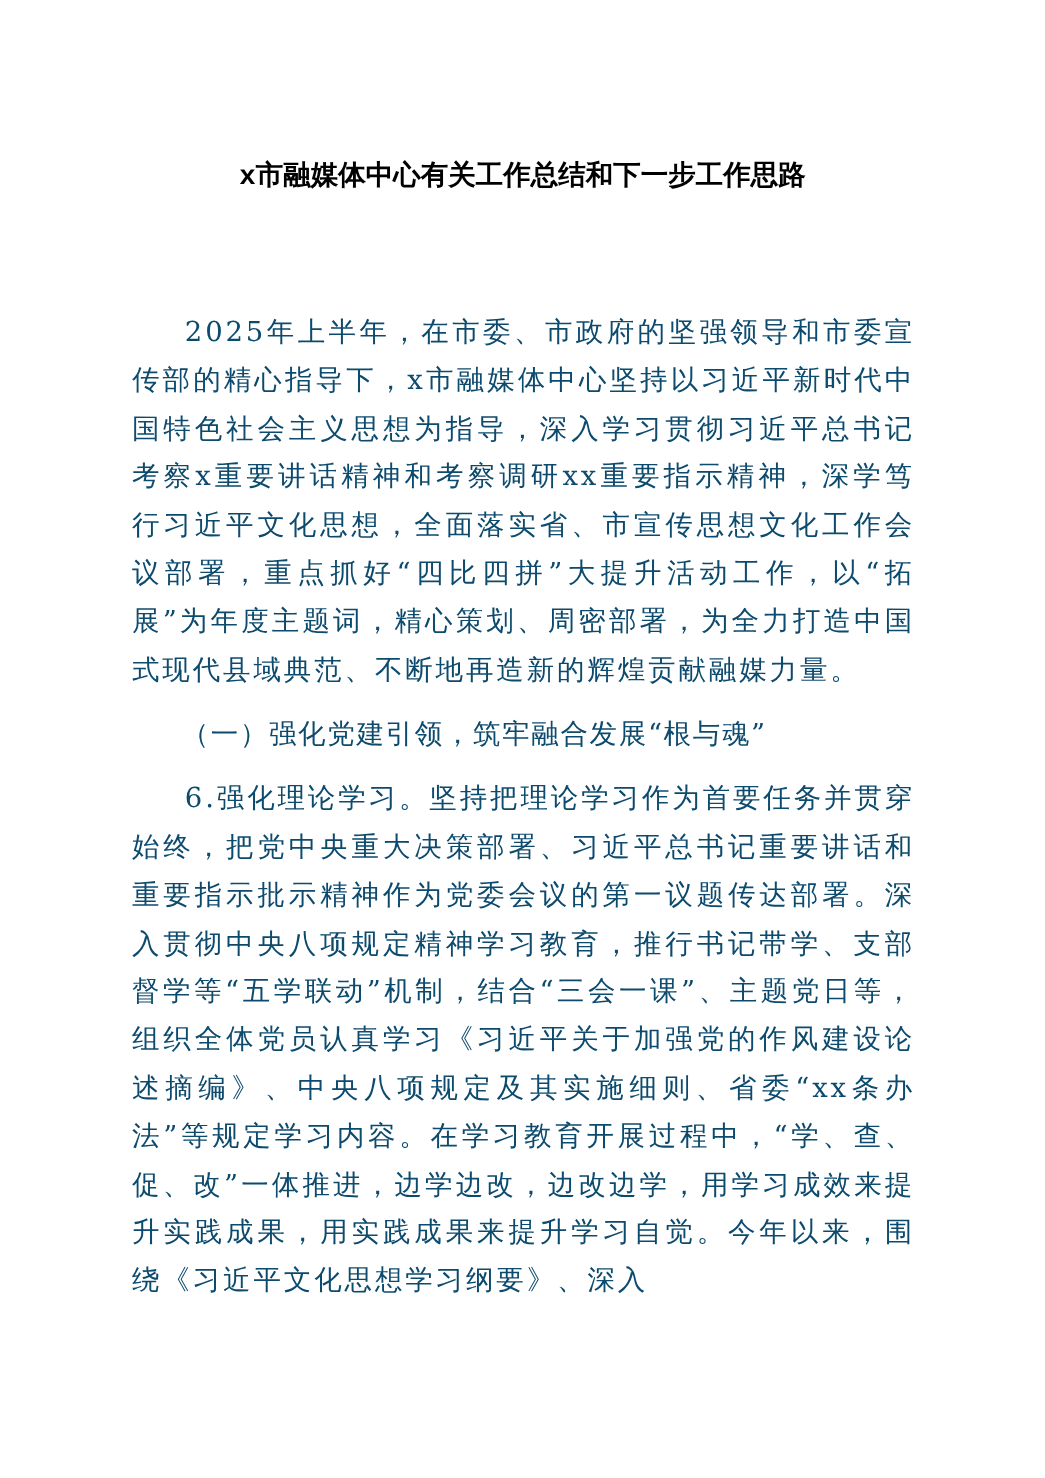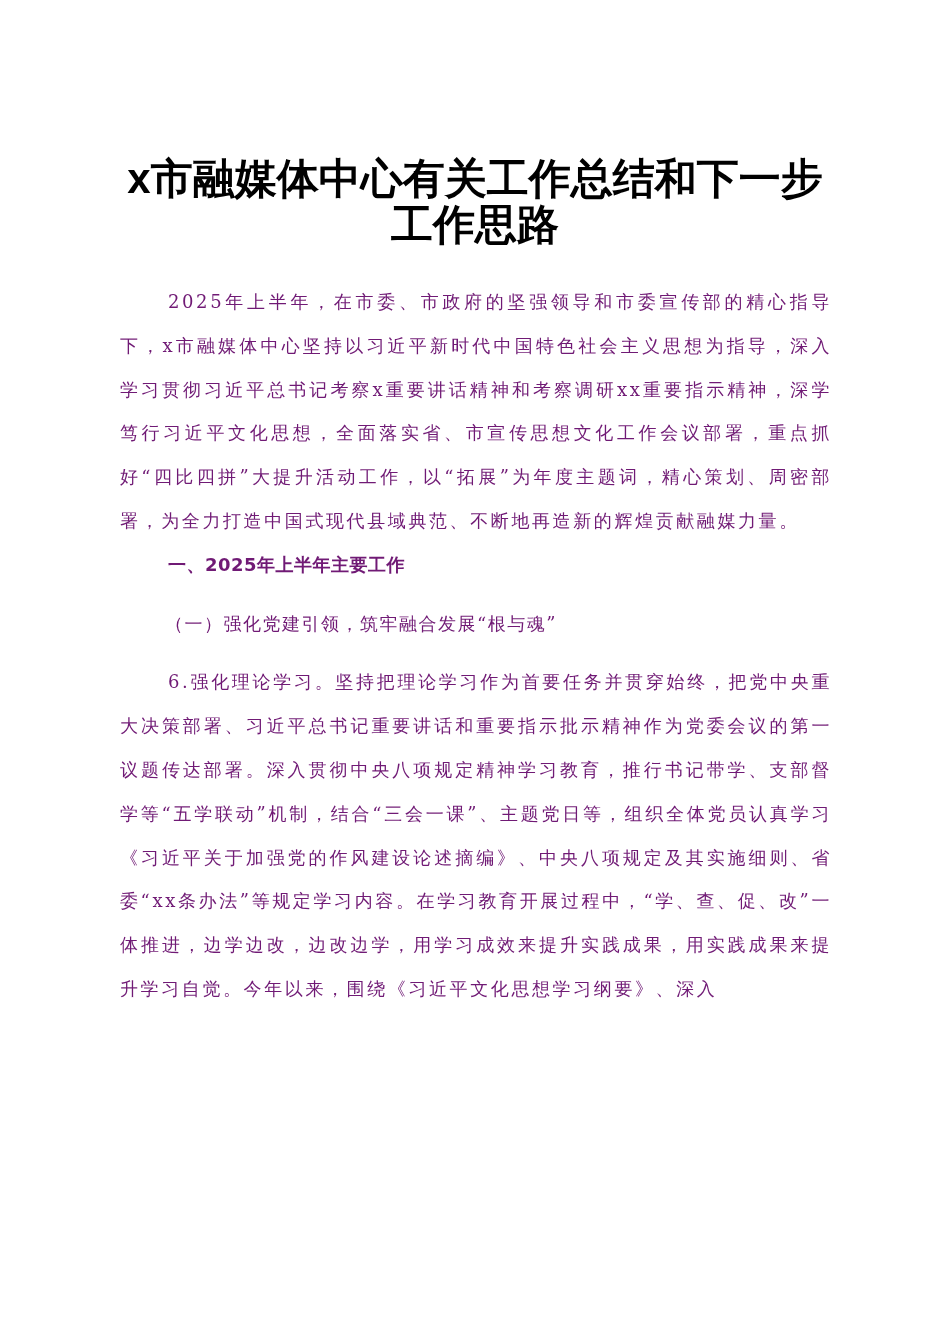--- a/index.html
+++ b/index.html
@@ -1,36 +1,35 @@
 <!DOCTYPE html>
 <html><head>
   <meta charset="utf-8">
   <style>
     html, body { margin: 0; padding: 0; background: #ffffff; }
     body { width: 950px; height: 1344px; position: relative; overflow: hidden; color: #111; }
     .page { position: absolute; left: 0; top: 0; width: 950px; height: 1344px; background: #fff; }
     .title {
-      position: absolute; left: 110px; top: 156px; width: 730px;
-      text-align: center; font-family: Liberation Sans, sans-serif;
-      font-weight: bold; font-size: 42px; line-height: 46px; color: #000; letter-spacing: 0px;
+      position: absolute; left: 110px; top: 138px; width: 730px;
+      text-align: center; font-family: Liberation Mono, monospace;
+      font-weight: bold; font-size: 25px; line-height: 46px; color: #000; letter-spacing: 0px;
     }
     .body {
       position: absolute; left: 120px; top: 280px; width: 712px;
       font-family: "DejaVu Serif", "Liberation Serif", serif;
-      font-size: 18px; line-height: 43.8px; color: #701a75;
+      font-size: 25px; line-height: 43.8px; color: #0c4a6e;
     }
     .para { margin: 0; text-indent: 48px; text-align: justify; text-align-last: left; letter-spacing: 2.6px; }
     .h1 { margin: 0; text-indent: 48px; font-family: "DejaVu Sans", "Liberation Sans", sans-serif; font-weight: bold; letter-spacing: 0.5px; }
     .h2 { margin: 15px; text-indent: 30px; letter-spacing: 1.5px; }
   </style>
 </head>
 <body>
 
 <div class="page">
   <div class="title">x市融媒体中心有关工作总结和下一步工作思路</div>
 
   <div class="body">
     <p class="para">2025年上半年，在市委、市政府的坚强领导和市委宣传部的精心指导下，x市融媒体中心坚持以习近平新时代中国特色社会主义思想为指导，深入学习贯彻习近平总书记考察x重要讲话精神和考察调研xx重要指示精神，深学笃行习近平文化思想，全面落实省、市宣传思想文化工作会议部署，重点抓好“四比四拼”大提升活动工作，以“拓展”为年度主题词，精心策划、周密部署，为全力打造中国式现代县域典范、不断地再造新的辉煌贡献融媒力量。</p>
-    <p class="h1">一、2025年上半年主要工作</p>
     <p class="h2">（一）强化党建引领，筑牢融合发展“根与魂”</p>
     <p class="para">6.强化理论学习。坚持把理论学习作为首要任务并贯穿始终，把党中央重大决策部署、习近平总书记重要讲话和重要指示批示精神作为党委会议的第一议题传达部署。深入贯彻中央八项规定精神学习教育，推行书记带学、支部督学等“五学联动”机制，结合“三会一课”、主题党日等，组织全体党员认真学习《习近平关于加强党的作风建设论述摘编》、中央八项规定及其实施细则、省委“xx条办法”等规定学习内容。在学习教育开展过程中，“学、查、促、改”一体推进，边学边改，边改边学，用学习成效来提升实践成果，用实践成果来提升学习自觉。今年以来，围绕《习近平文化思想学习纲要》、深入</p>
   </div>
 </div>
 
 </body></html>

